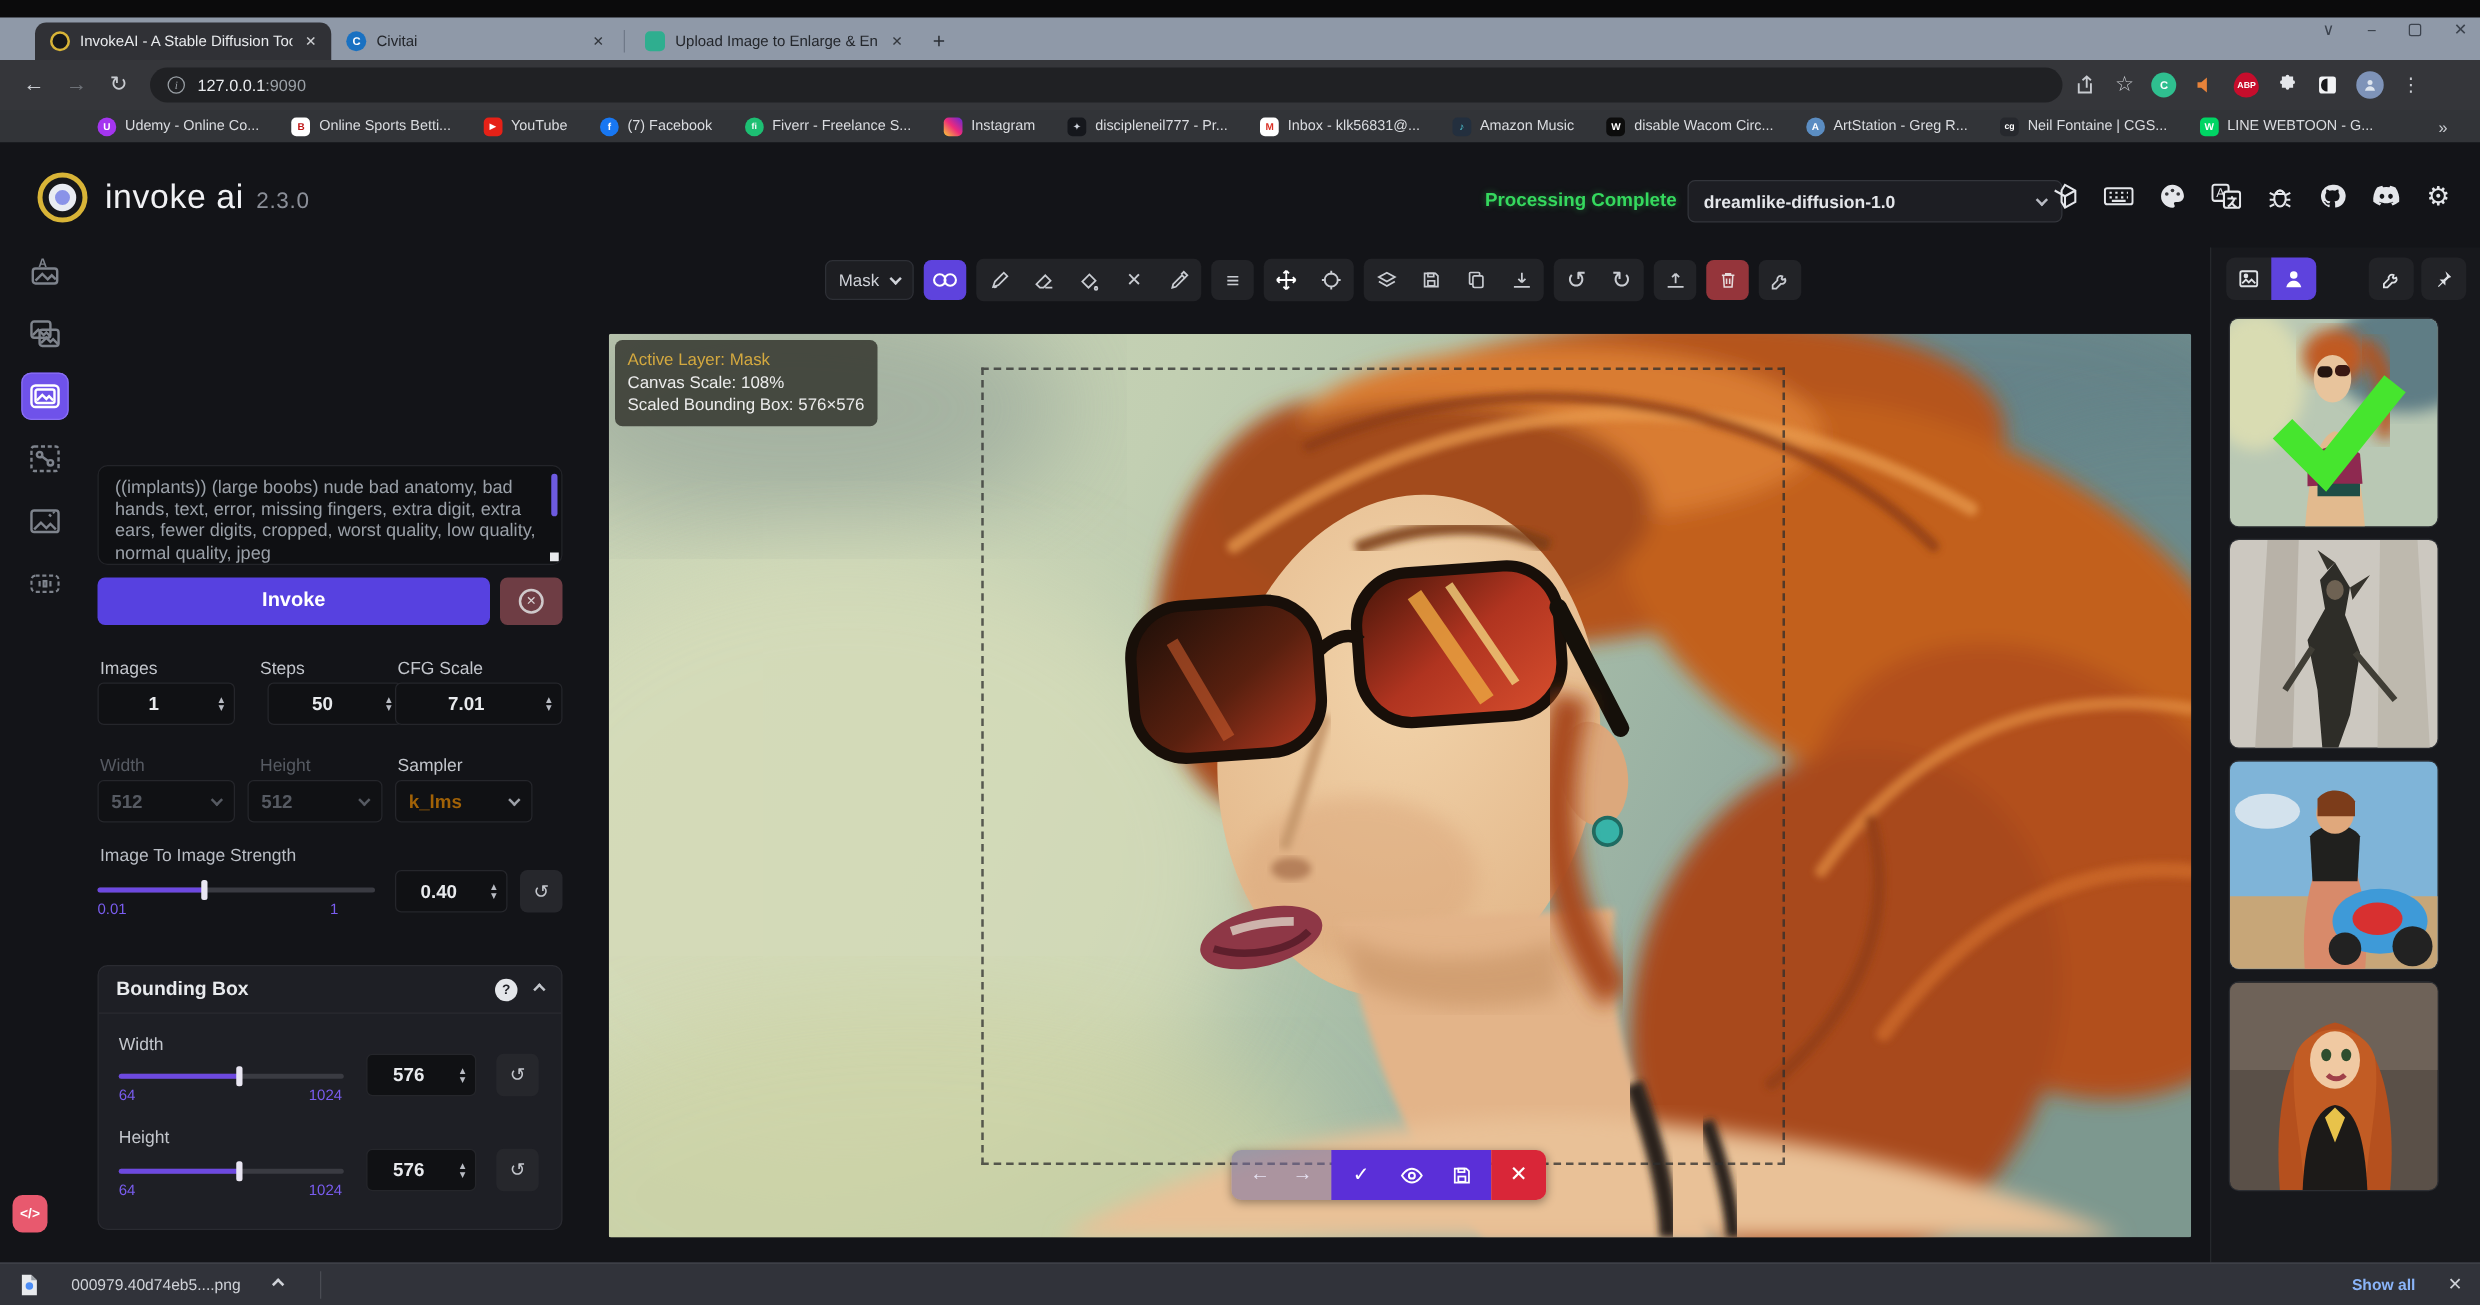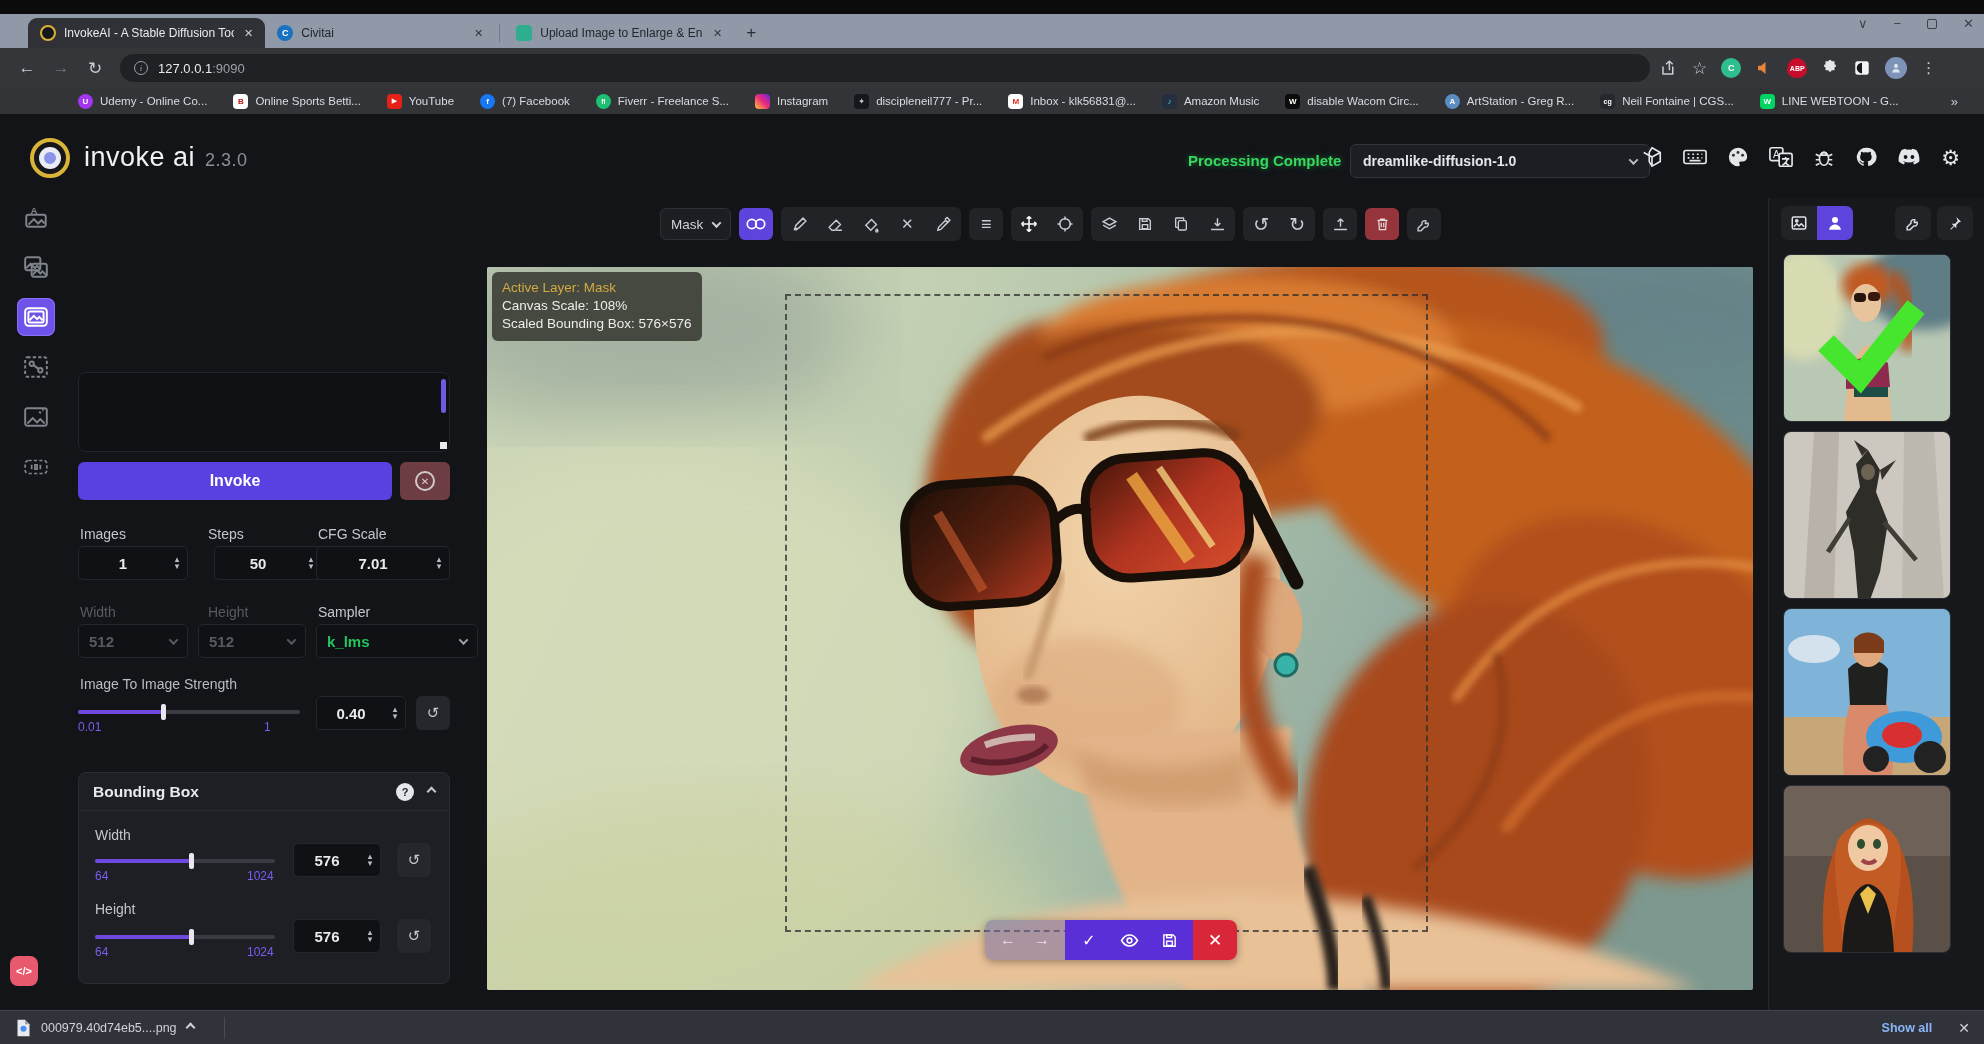--- a/index.html
+++ b/index.html
@@ -122,21 +122,21 @@
   
   #gallery{position:absolute;left:1768px;top:84px;width:216px;height:812px;background:#17181c;border-left:1px solid #26282c}
   #gal-header{position:absolute;left:12px;top:8px;width:192px;display:flex;align-items:center}
   .gbtn{width:36px;height:34px;border-radius:7px;background:#222327;color:#dfe2e6;display:flex;align-items:center;justify-content:center}
   .gbtn.purple{background:#5e43dd;color:#fff}
   .thumb{position:absolute;left:14px;width:168px;height:168px;border-radius:8px;overflow:hidden;border:1px solid #2c2e33}
   .thumb svg{display:block}
   
   #dlbar{position:absolute;left:0;top:1010px;width:1984px;height:34px;background:#31333a;border-top:1px solid #43454c;
          display:flex;align-items:center;font-size:12.5px}
-  #dlchip{display:flex;align-items:center;gap:10px;padding:0 16px;height:100%}
+  #dlchip{display:flex;align-items:center;gap:26px;padding:0 16px;height:100%}
   #dlname{color:#cfd2d8}
   #dlsep{width:1px;height:22px;background:#4a4c53;margin-left:14px}
   #dl-showall{margin-left:auto;color:#8ab4f8;font-weight:bold}
   #dl-close{margin:0 14px 0 26px;color:#cfd2d8;font-size:14px}
 </style>
 </head>
 <body>
 
 <div id="titlebar"></div>
 
@@ -348,20 +348,21 @@
           <path d="M8 10v4m8-4v4m-5-4h2v4h-2z"></path>
         </svg>
       </div>
   </div>
   <div id="console-btn">
       <span>&lt;/&gt;</span>
     </div>
 
 
   <div class="panelbox" id="negprompt">
+    <span>((implants)) (large boobs) nude bad anatomy, bad hands, text, error, missing fingers, extra digit, extra ears, fewer digits, cropped, worst quality, low quality, normal quality, jpeg</span>
     <div id="neg-scroll"></div>
     <div id="neg-resize"></div>
   </div>
 
   <div id="invoke-btn">
       <span>Invoke</span>
     </div>
   <div id="cancel-btn">
       <span class="circ">✕</span>
     </div>
@@ -395,21 +396,21 @@
   <div class="plabel dim" style="left:208px;top:490px">Height</div>
   <div class="plabel" style="left:318px;top:490px">Sampler</div>
   <div class="selfield" style="left:78px;top:510px;width:110px;color:#565a62">
     <span>512</span>
       <span class="chev" style="color:#565a62"></span>
   </div>
   <div class="selfield" style="left:198px;top:510px;width:108px;color:#565a62">
     <span>512</span>
       <span class="chev" style="color:#565a62"></span>
   </div>
-  <div class="selfield" style="left:316px;top:510px;width:162px;color:#22c55e">
+  <div class="selfield" style="left:316px;top:510px;width:110px;color:#a16207">
     <span>k_lms</span>
       <span class="chev"></span>
   </div>
 
   <div class="plabel" style="left:80px;top:562px;color:#b9bdc4">Image To Image Strength</div>
   <div class="slider" style="left:78px;top:596px;width:222px">
     <div class="fill" style="width:85px"></div>
       <div class="handle" style="left:83px"></div>
   </div>
   <div class="slbl" style="left:78px;top:606px">0.01</div>

